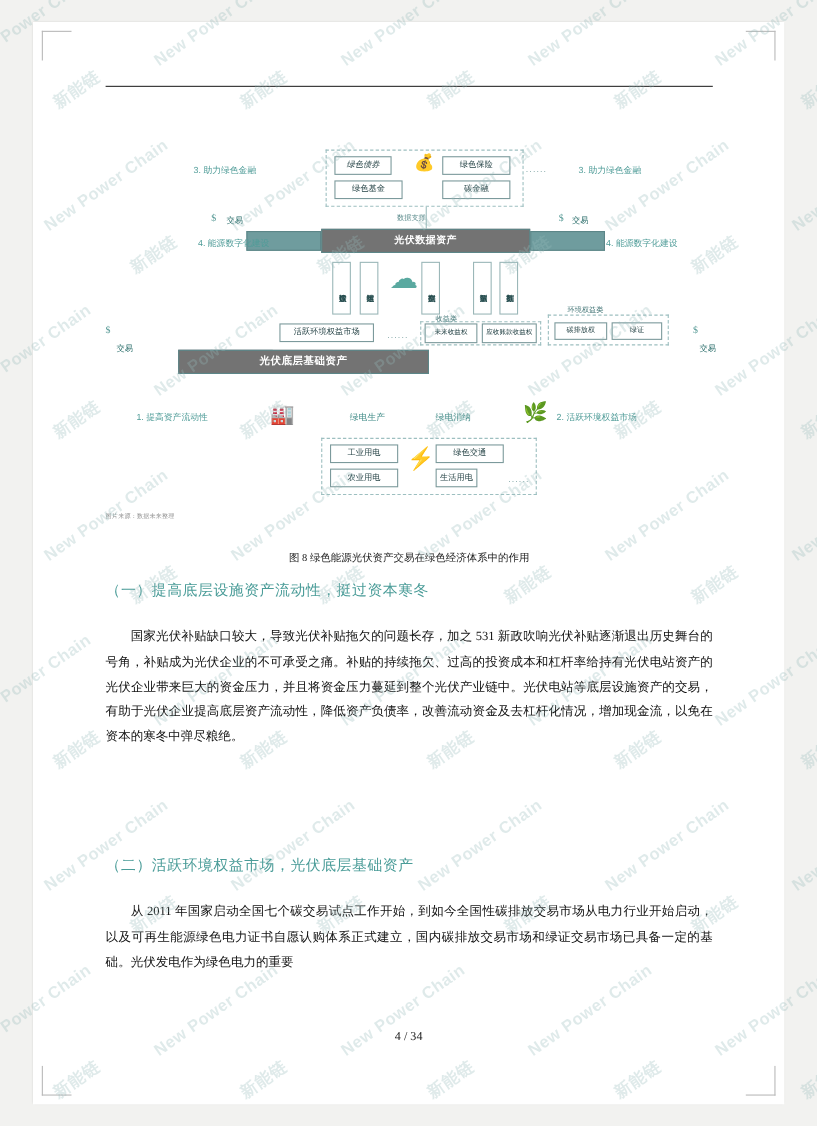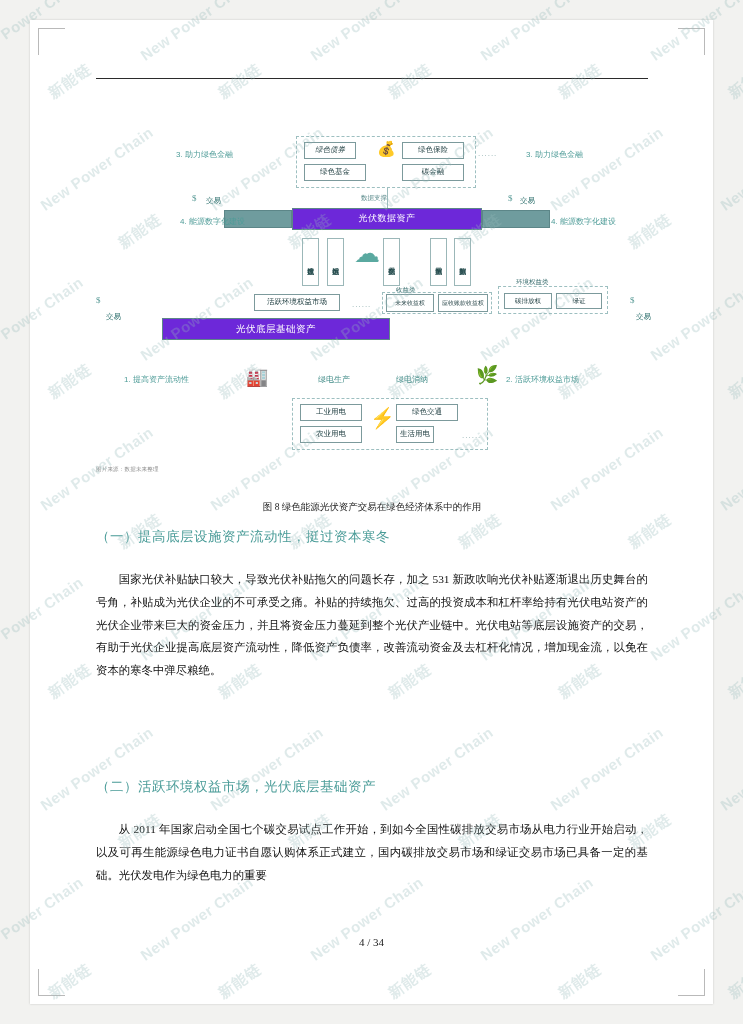--- a/index.html
+++ b/index.html
@@ -43,21 +43,21 @@
     font-size:9.5px;color:#222;
   }
 
   .box{
     position:absolute;box-sizing:border-box;
     display:flex;align-items:center;justify-content:center;
     font-family:"Liberation Sans",sans-serif;
     text-align:center;line-height:1.1;
   }
   .wbox{background:#ffffff;border:1px solid #7c9a9c;color:#1d3c3f;font-size:7.5px;}
-  .tbox{background:#6d28d9;border:1px solid #5c8688;color:#ffffff;font-size:9px;font-weight:normal;letter-spacing:.5px;}
+  .tbox{background:#737373;border:1px solid #5c8688;color:#ffffff;font-size:9px;font-weight:bold;letter-spacing:.5px;}
   .tbox-sm{background:#6f9c9e;border:1px solid #5c8688;color:#ffffff;font-size:8px;font-weight:bold;}
   .vbox{background:#ffffff;border:1px solid #9bb7b8;color:#20484a;font-size:7px;line-height:1.05;}
   .dash{position:absolute;border:1px dashed #9dbfc0;box-sizing:border-box;}
   .lbl{position:absolute;font-family:"Liberation Sans",sans-serif;color:#4f9c98;font-size:8px;white-space:nowrap;}
   .lbl-dark{position:absolute;font-family:Liberation Sans, sans-serif;color:#2b6e6b;font-size:7.5px;white-space:nowrap;}
   .minilbl{position:absolute;font-family:"Liberation Sans",sans-serif;color:#3b6f70;font-size:6.5px;white-space:nowrap;}
   .dots{position:absolute;font-family:"Liberation Sans",sans-serif;color:#8aa;letter-spacing:1px;font-size:8px;}
   .ln{position:absolute;background:#9dbcbd;}
   .lnv{width:1px;}
   .icon{position:absolute;font-size:12px;color:#5fa09c;line-height:1;}

